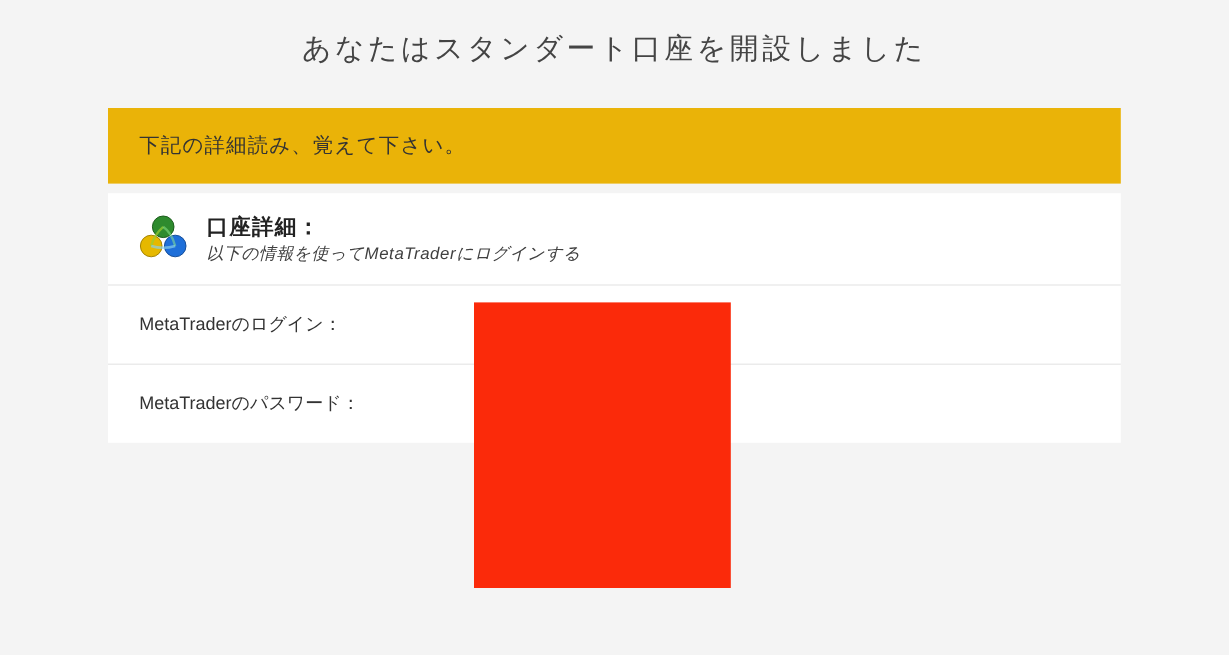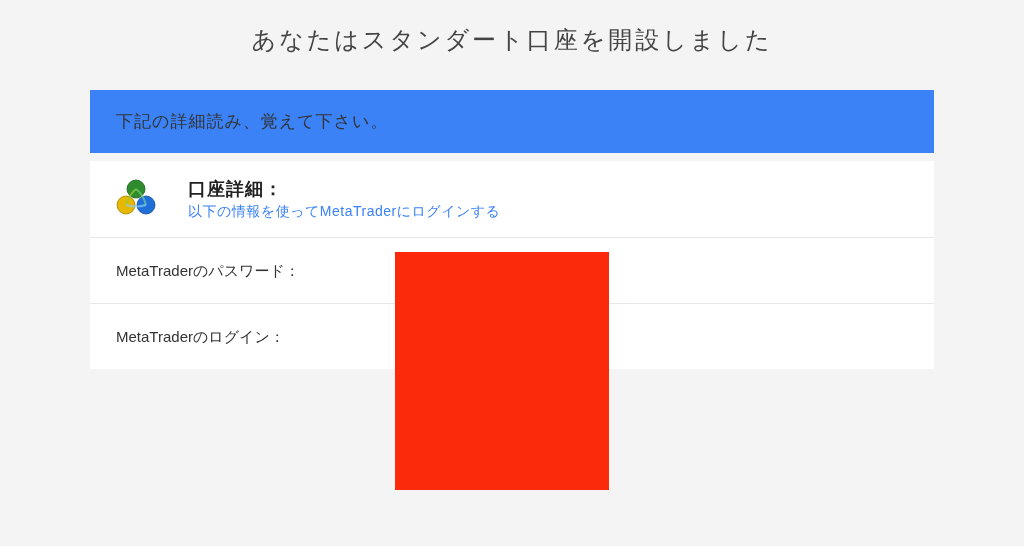--- a/index.html
+++ b/index.html
@@ -20,39 +20,39 @@
     }
     .title {
       text-align: center;
       color: #444;
       font-size: 24px;
       font-weight: 400;
       padding: 24px 0 34px 0;
       letter-spacing: 3px;
     }
     .content-card {
-      background: #3b82f6;
+      background: #eab308;
       margin: 0 90px 8px 90px;
       padding: 20px 26px;
     }
     .instruction {
       color: #333;
       font-size: 17px;
       letter-spacing: 1px;
     }
     .details-card {
       background: #fff;
       margin: 0 90px 0 90px;
       position: relative;
     }
     .details-header {
       display: flex;
       align-items: flex-start;
       padding: 14px 22px 14px 22px;
-      gap: 28px;
+      gap: 12px;
     }
     .icon-wrap {
       flex: 0 0 auto;
       width: 48px;
       height: 48px;
       display: flex;
       align-items: center;
       justify-content: center;
     }
     .header-text {
@@ -63,23 +63,24 @@
       padding-top: 2px;
     }
     .header-title {
       font-weight: 700;
       font-size: 18px;
       color: #222;
       letter-spacing: 1px;
     }
     .header-sub {
       font-size: 14px;
-      color: #3b82f6;
+      color: #404040;
       margin-top: 2px;
       letter-spacing: 0.5px;
+      font-style: italic;
     }
     .detail-row {
       border-top: 1px solid #e7e7e7;
       padding: 22px 26px;
       display: flex;
       align-items: flex-start;
     }
     .detail-label {
       font-size: 15px;
       color: #333;
@@ -122,23 +123,23 @@
           <path d="M 33 29 Q 30 18 23 13" stroke="#90ee90" stroke-width="2" fill="none" opacity="0.5"></path>
         </svg>
       </div>
       <div class="header-text">
         <div class="header-title">口座詳細：</div>
         <div class="header-sub">以下の情報を使ってMetaTraderにログインする</div>
       </div>
     </div>
 
     <div class="detail-row">
-      <div class="detail-label">MetaTraderのパスワード：</div>
+      <div class="detail-label">MetaTraderのログイン：</div>
     </div>
     <div class="detail-row">
-      <div class="detail-label">MetaTraderのログイン：</div>
+      <div class="detail-label">MetaTraderのパスワード：</div>
     </div>
 
     <div class="redaction"></div>
 
   </div>
 
 </div>
 
 </body></html>

